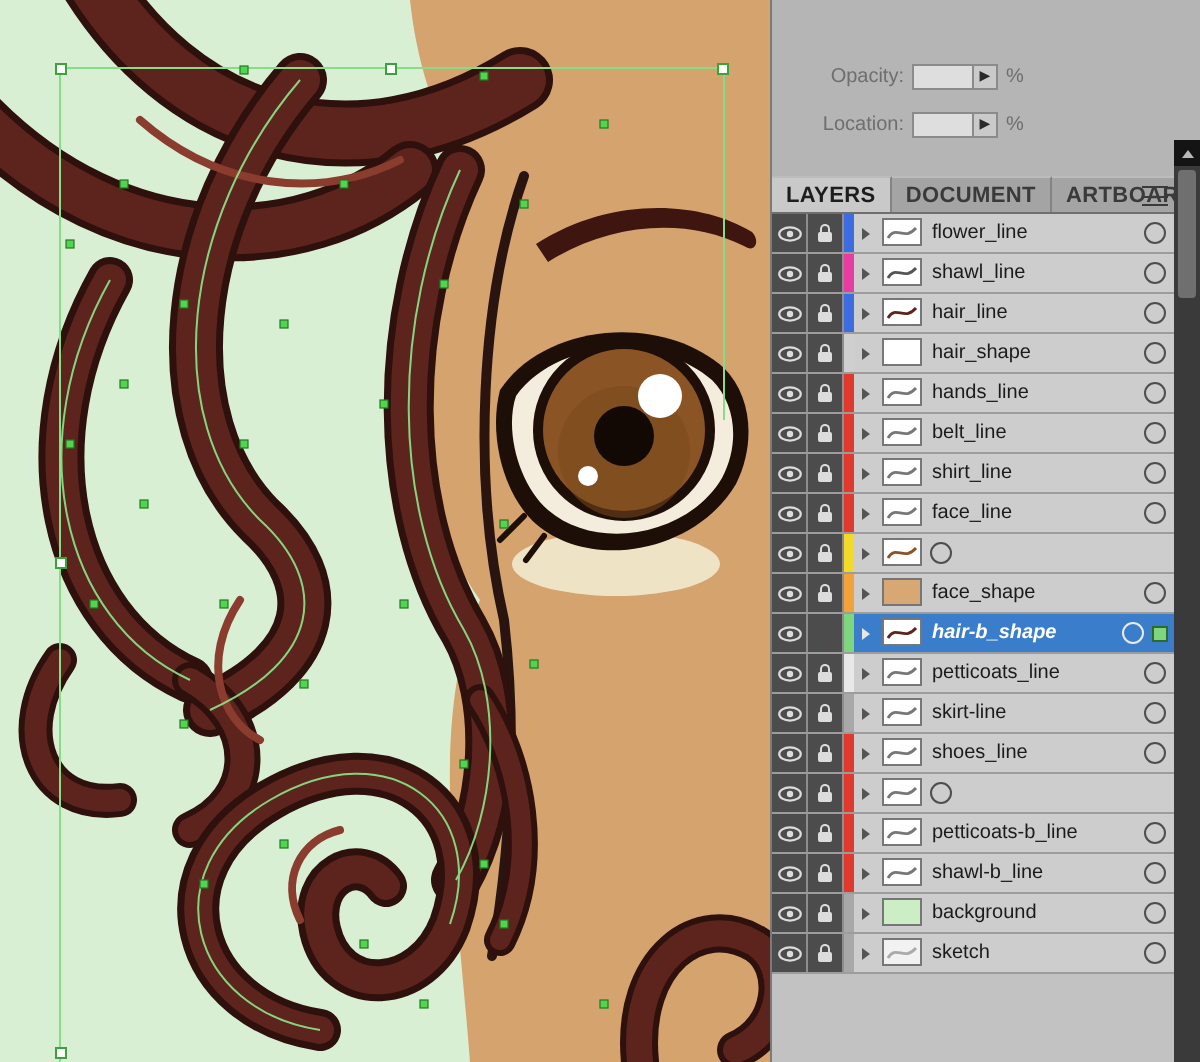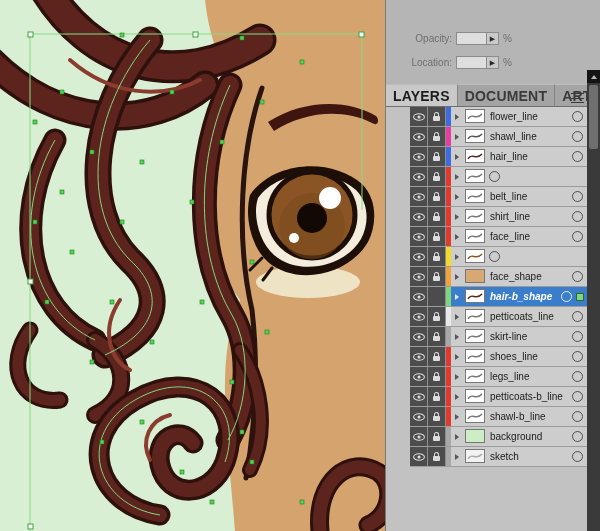--- a/index.html
+++ b/index.html
@@ -20,30 +20,30 @@
   .info-row.r2{top:54px;}
   .flabel{width:66px;text-align:right;font-size:10px;color:#6e6e6e;margin-right:4px;}
   .combo{display:flex;align-items:center;}
   .field{width:30px;height:13px;background:#dedede;border:1px solid #8b8b8b;border-right:none;box-sizing:border-box;}
   .arrow-btn{width:13px;height:13px;background:#cacaca;border:1px solid #8b8b8b;box-sizing:border-box;
              display:flex;align-items:center;justify-content:center;font-size:7px;color:#2a2a2a;line-height:1;}
   .pct{font-size:10px;color:#6e6e6e;margin-left:4px;}
   
   .tabbar{position:relative;height:19px;background:#999;border-top:1px solid #858585;
           border-bottom:1px solid #6f6f6f;display:flex;align-items:flex-end;box-sizing:border-box;}
-  .tab{font-size:14px;font-weight:bold;letter-spacing:.2px;color:#3a3a3a;background:#a4a4a4;
+  .tab{font-size:11px;font-weight:bold;letter-spacing:.2px;color:#3a3a3a;background:#a4a4a4;
        padding:3px 7px 2px;border-right:1px solid #848484;border-top:1px solid #bcbcbc;white-space:nowrap;}
   .tab.active{background:#c9c9c9;color:#1d1d1d;}
   .panel-menu{position:absolute;right:16px;top:4px;width:13px;height:10px;display:flex;
               flex-direction:column;justify-content:space-between;}
   .panel-menu i{display:block;height:1px;background:#3a3a3a;}
   
   .layers{position:absolute;top:107px;left:0;right:13px;bottom:0;background:#c2c2c2;overflow:hidden;}
   .layer-row{height:20px;display:flex;align-items:stretch;background:#cdcdcd;
-             border-bottom:1px solid #9c9c9c;box-sizing:border-box;font-size:10px;margin-left:24px;}
+             border-bottom:1px solid #9c9c9c;box-sizing:border-box;font-size:10px;}
   .cell-eye,.cell-lock{width:18px;flex:0 0 18px;background:#4c4c4c;border-right:1px solid #8d8d8d;
              display:flex;align-items:center;justify-content:center;box-sizing:border-box;}
   .strip{width:5px;flex:0 0 5px;}
   .cell-expand{width:12px;flex:0 0 12px;display:flex;align-items:center;justify-content:center;}
   .tri{width:0;height:0;border-left:4px solid #555;border-top:3px solid transparent;border-bottom:3px solid transparent;}
   .thumb{width:20px;height:14px;flex:0 0 20px;margin:2px 2px;background:#fff;border:1px solid #777;
          box-sizing:border-box;overflow:hidden;}
   .lname{flex:1;display:flex;align-items:center;padding-left:3px;color:#1b1b1b;white-space:nowrap;overflow:hidden;}
   .target{width:9px;height:9px;flex:0 0 9px;border:1px solid #4e4e4e;border-radius:50%;margin:auto 4px auto 2px;}
   .badge{width:8px;height:8px;flex:0 0 8px;margin:auto 3px auto 0;border:1px solid #2d6b2d;box-sizing:border-box;}
@@ -292,29 +292,56 @@
         <ellipse cx="6" cy="4" rx="5.4" ry="3.3" fill="none" stroke="#dcdcdc" stroke-width="1.1"></ellipse>
         <circle cx="6" cy="4" r="1.6" fill="#dcdcdc"></circle>
       </svg>
     </span>
     <span class="cell-lock">
       <span class="lock-icon">
             <span class="shackle"></span>
             <span class="lbody"></span>
           </span>
     </span>
+    <span class="strip" style="background: rgb(207, 207, 207);"></span>
+    <span class="cell-expand">
+          <span class="tri"></span>
+        </span>
+    <span class="thumb" style="background: rgb(255, 255, 255);">
+      <svg width="18" height="12" viewBox="0 0 18 12">
+        <path class="thumb-mark" d="M2,9 C6,2 10,11 16,4" fill="none" stroke="#777" stroke-width="1.4" style="display: none;"></path>
+      </svg>
+    </span>
+    <span class="lname">hair_shape</span>
+    <span class="target"></span>
+
+  </div>
+      <div class="layer-row">
+    <span class="cell-eye">
+      <svg width="12" height="8" viewBox="0 0 12 8">
+        <ellipse cx="6" cy="4" rx="5.4" ry="3.3" fill="none" stroke="#dcdcdc" stroke-width="1.1"></ellipse>
+        <circle cx="6" cy="4" r="1.6" fill="#dcdcdc"></circle>
+      </svg>
+    </span>
+    <span class="cell-lock">
+      <span class="lock-icon">
+            <span class="shackle"></span>
+            <span class="lbody"></span>
+          </span>
+    </span>
     <span class="strip" style="background: rgb(224, 58, 47);"></span>
     <span class="cell-expand">
           <span class="tri"></span>
         </span>
     <span class="thumb" style="background: rgb(255, 255, 255);">
       <svg width="18" height="12" viewBox="0 0 18 12">
         <path class="thumb-mark" d="M2,9 C6,2 10,11 16,4" fill="none" stroke="#777777" stroke-width="1.4"></path>
       </svg>
     </span>
+    <span class="lname">hands_line</span>
     <span class="target"></span>
 
   </div>
       <div class="layer-row">
     <span class="cell-eye">
       <svg width="12" height="8" viewBox="0 0 12 8">
         <ellipse cx="6" cy="4" rx="5.4" ry="3.3" fill="none" stroke="#dcdcdc" stroke-width="1.1"></ellipse>
         <circle cx="6" cy="4" r="1.6" fill="#dcdcdc"></circle>
       </svg>
     </span>
@@ -559,21 +586,20 @@
     </span>
     <span class="strip" style="background: rgb(224, 58, 47);"></span>
     <span class="cell-expand">
           <span class="tri"></span>
         </span>
     <span class="thumb" style="background: rgb(255, 255, 255);">
       <svg width="18" height="12" viewBox="0 0 18 12">
         <path class="thumb-mark" d="M2,9 C6,2 10,11 16,4" fill="none" stroke="#777777" stroke-width="1.4"></path>
       </svg>
     </span>
-    <span class="lname">legs_line</span>
     <span class="target"></span>
 
   </div>
       <div class="layer-row">
     <span class="cell-eye">
       <svg width="12" height="8" viewBox="0 0 12 8">
         <ellipse cx="6" cy="4" rx="5.4" ry="3.3" fill="none" stroke="#dcdcdc" stroke-width="1.1"></ellipse>
         <circle cx="6" cy="4" r="1.6" fill="#dcdcdc"></circle>
       </svg>
     </span>

